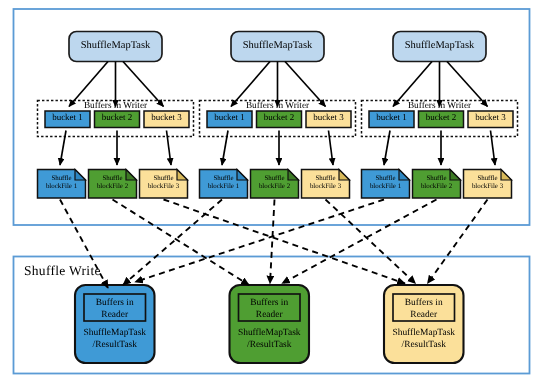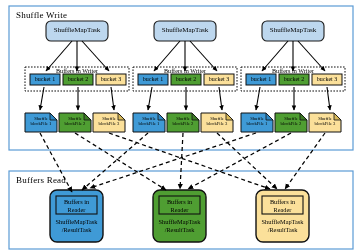--- a/index.html
+++ b/index.html
@@ -140,22 +140,21 @@
       <path d="M148,133 L82,190"></path>
       <path d="M183,133 L180,189"></path>
       <path d="M217,133 L277,189"></path>
 
       <path d="M256,133 L90,188"></path>
       <path d="M291,133 L188,189"></path>
       <path d="M325,133 L285,189"></path>
     </g>
   </svg>
 
-  <div class="lbl section-title" style="left:16px;top:11px;">Shuffle Write</div>
-  <div class="lbl section-title" style="left:16px;top:176px;">Buffers Read</div>
+  <div class="lbl section-title" style="left:16px;top:176px;">Shuffle Write</div>
 
   <div class="lbl smt-label" style="left:46px;top:27px;width:62px;">ShuffleMapTask</div>
   <div class="lbl smt-label" style="left:154px;top:27px;width:62px;">ShuffleMapTask</div>
   <div class="lbl smt-label" style="left:262px;top:27px;width:62px;">ShuffleMapTask</div>
 
   <div class="lbl biw-label" style="left:25px;top:68px;width:104px;">Buffers in Writer</div>
   <div class="lbl biw-label" style="left:133px;top:68px;width:104px;">Buffers in Writer</div>
   <div class="lbl biw-label" style="left:241px;top:68px;width:104px;">Buffers in Writer</div>
 
   <div class="lbl bucket-label" style="left:30px;top:76px;width:30px;">bucket 1</div>

